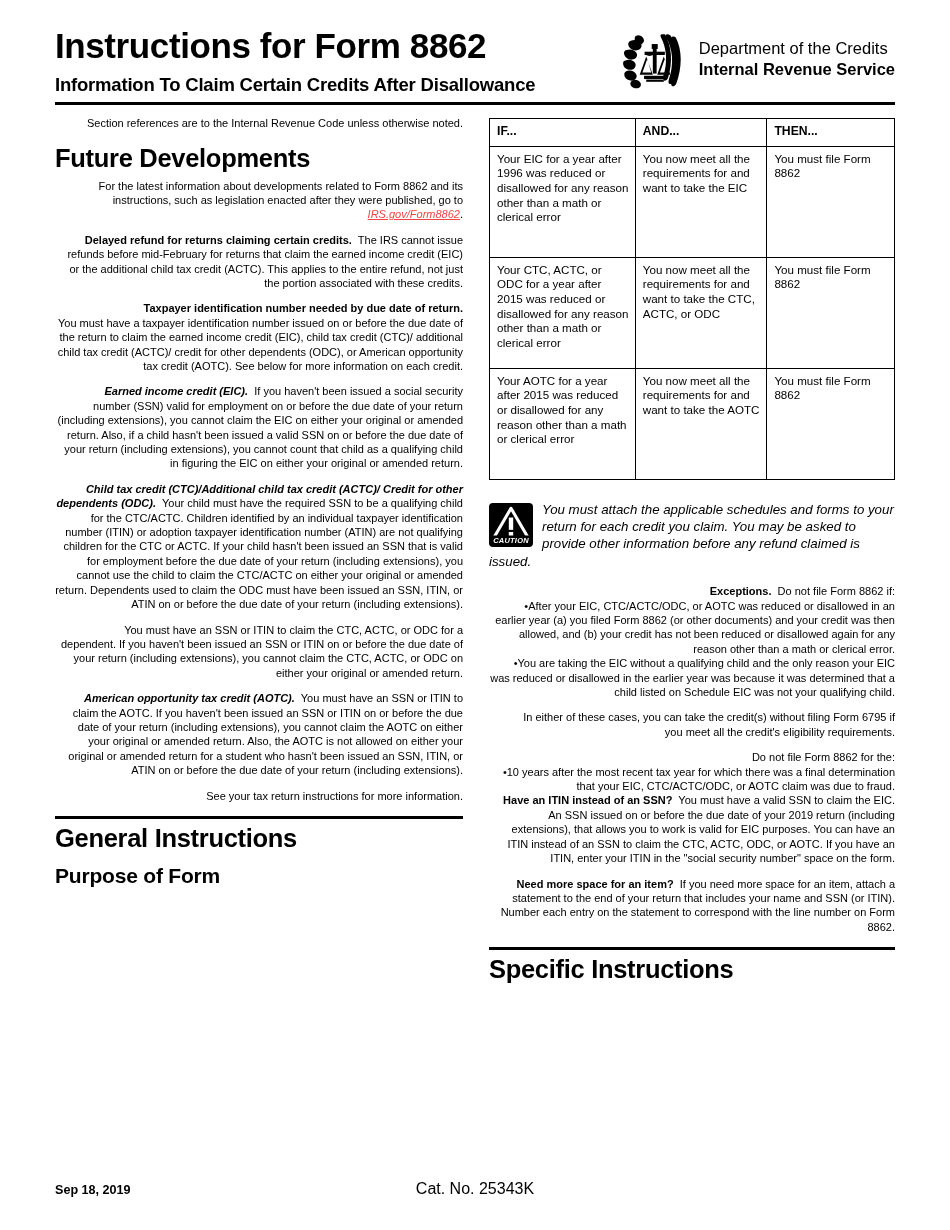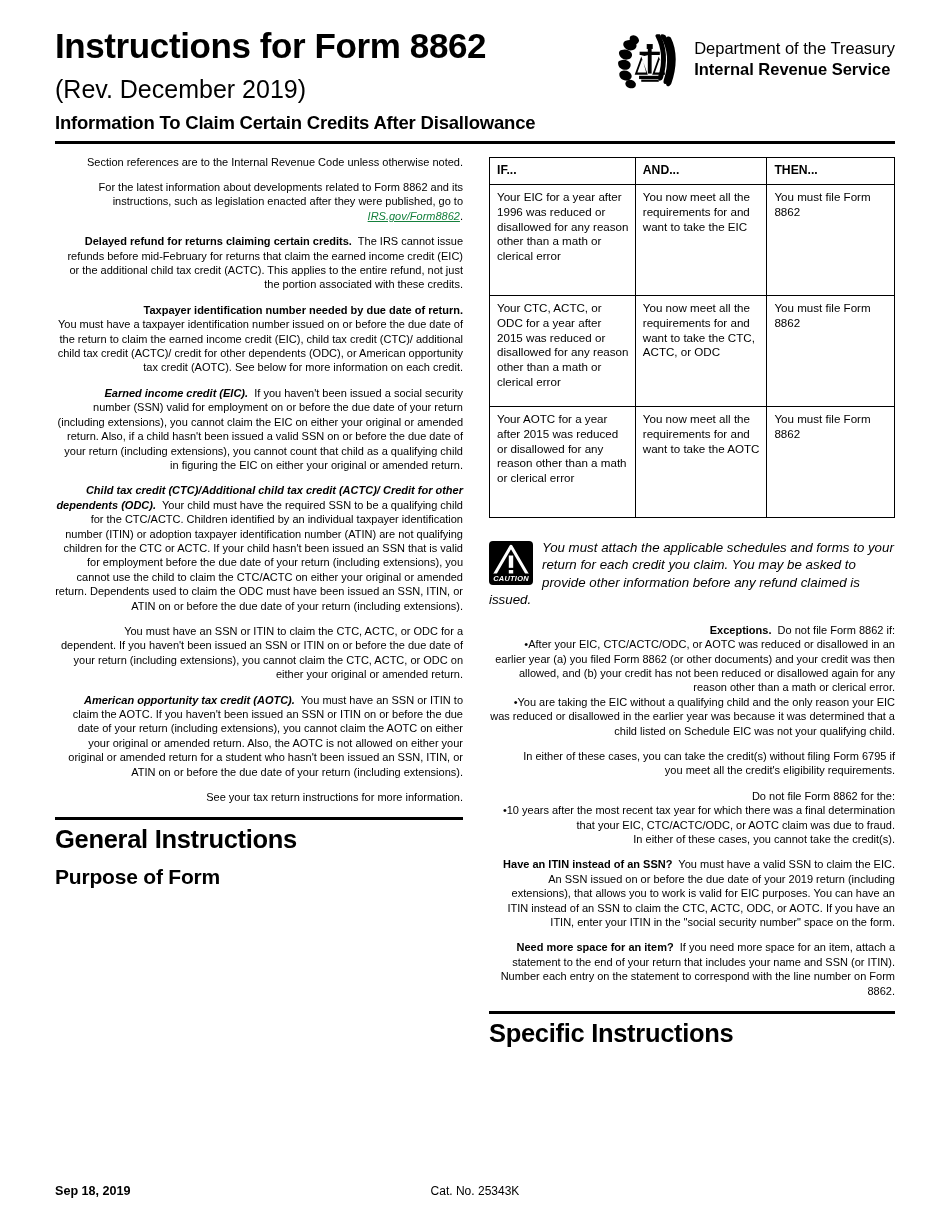--- a/index.html
+++ b/index.html
@@ -81,21 +81,21 @@
   }
   .col { width: 408px; }
   .col-right { width: 406px; }
 
   p, li { font-size: 11px; line-height: 1.31; margin: 0; text-align: right; }
   .body-p { margin-bottom: 11px; }
   .indent { text-indent: 21px; }
   b, strong { font-weight: bold; }
   .run-in { font-weight: bold; font-style: italic; }
   a.irs-link {
-    color: #15803d;
+    color: #ef4444;
     font-style: italic;
     text-decoration: underline;
   }
 
   h2.section-head {
     font-size: 25.5px;
     font-weight: bold;
     letter-spacing: -0.3px;
     margin: 14px 0 7px 0;
     line-height: 1.1;
@@ -182,35 +182,34 @@
     bottom: 32px;
     display: flex;
     align-items: baseline;
   }
   .footer-date {
     font-size: 12.6px;
     font-weight: bold;
     width: 33%;
   }
   .footer-cat {
-    font-size: 12px;
+    font-size: 16px;
     width: 34%;
     text-align: center;
   }
   .footer-spacer { width: 33%; }
 </style>
 </head>
 <body>
 
 <div class="page">
 
   <div class="masthead">
     <div class="masthead-left">
       <h1 class="doc-title">Instructions for Form 8862</h1>
-      <div class="doc-rev">(Rev. December 2019)</div>
       <div class="doc-subtitle">Information To Claim Certain Credits After Disallowance</div>
     </div>
     <div class="masthead-right">
       <svg class="irs-seal" viewBox="0 0 120 106" aria-hidden="true">
         <g fill="#000">
 
           <path d="M88 6c7 10 11 24 12 38 1 14-1 30-5 44-1 4-4 7-7 7-3 0-4-3-3-7 5-14 7-29 6-43-1-13-5-26-11-35-2-3-1-6 2-6 2 0 4 1 6 2z"></path>
           <path d="M98 10c6 11 9 26 9 40 0 15-3 31-8 44-2 4-5 6-7 5-3-1-3-4-2-8 5-13 8-28 8-42 0-13-3-26-8-36-1-3 0-5 3-5 2 0 4 1 5 2z"></path>
           <path d="M78 4c6 10 10 23 11 37 1 14-1 29-5 42-1 4-4 6-7 6-2-1-3-4-2-8 4-12 6-26 5-39-1-12-4-23-9-32-2-3-1-6 2-6 2 0 4 0 5 0z"></path>
 
@@ -228,34 +227,35 @@
           <path d="M43 44 L57 44 L50 42 Z"></path>
           <path d="M44 45 L32 78 L56 78 Z M46 49 L37 74 L53 74 Z" fill-rule="evenodd"></path>
 
           <path d="M76 45 L64 78 L88 78 Z M78 49 L69 74 L85 74 Z" fill-rule="evenodd"></path>
 
           <path d="M40 80h40v6H40z"></path>
           <path d="M44 87h32v4H44z"></path>
         </g>
       </svg>
       <div class="agency-lines">
-        <div class="agency-dept">Department of the Treasury</div>
+        <div class="agency-dept">Department of the Credits</div>
         <div class="agency-irs">Internal Revenue Service</div>
       </div>
     </div>
   </div>
 
   <hr class="rule-heavy">
 
   <div class="columns">
 
     <div class="col">
 
       <p class="body-p">Section references are to the Internal Revenue Code unless otherwise noted.</p>
 
+      <h2 class="section-head first">Future Developments</h2>
       <p class="body-p"><span>For the latest information about developments related to Form 8862 and its instructions, such as legislation enacted after they were published, go to </span><a class="irs-link" href="#">IRS.gov/Form8862</a><span>.</span></p>
 
 
       <p class="body-p"><b>Delayed refund for returns claiming certain credits.</b>&nbsp; <span>The IRS cannot issue refunds before mid-February for returns that claim the earned income credit (EIC) or the additional child tax credit (ACTC). This applies to the entire refund, not just the portion associated with these credits.</span></p>
 
       <p class="body-p"><b>Taxpayer identification number needed by due date of return.</b><br><span>You must have a taxpayer identification number issued on or before the due date of the return to claim the earned income credit (EIC), child tax credit (CTC)/ additional child tax credit (ACTC)/ credit for other dependents (ODC), or American opportunity tax credit (AOTC). See below for more information on each credit.</span></p>
 
       <p class="body-p indent"><span class="run-in">Earned income credit (EIC).</span>&nbsp; <span>If you haven't been issued a social security number (SSN) valid for employment on or before the due date of your return (including extensions), you cannot claim the EIC on either your original or amended return. Also, if a child hasn't been issued a valid SSN on or before the due date of your return (including extensions), you cannot count that child as a qualifying child in figuring the EIC on either your original or amended return.</span></p>
 
       <p class="body-p indent"><span class="run-in">Child tax credit (CTC)/Additional child tax credit (ACTC)/ Credit for other dependents (ODC).</span>&nbsp; <span>Your child must have the required SSN to be a qualifying child for the CTC/ACTC. Children identified by an individual taxpayer identification number (ITIN) or adoption taxpayer identification number (ATIN) are not qualifying children for the CTC or ACTC. If your child hasn't been issued an SSN that is valid for employment before the due date of your return (including extensions), you cannot use the child to claim the CTC/ACTC on either your original or amended return. Dependents used to claim the ODC must have been issued an SSN, ITIN, or ATIN on or before the due date of your return (including extensions).</span></p>
@@ -326,21 +326,20 @@
       </ul>
 
       <p class="body-p indent" style="margin-top:11px">In either of these cases, you can take the credit(s) without filing Form 6795 if you meet all the credit's eligibility requirements.</p>
 
       <p class="body-p indent">Do not file Form 8862 for the:</p>
 
       <ul class="b-list" style="margin-top:-11px">
         <li><span class="bullet">•</span><span>10 years after the most recent tax year for which there was a final determination that your EIC, CTC/ACTC/ODC, or AOTC claim was due to fraud.</span></li>
       </ul>
 
-      <p class="body-p">In either of these cases, you cannot take the credit(s).</p>
 
       <p class="body-p"><b>Have an ITIN instead of an SSN?</b>&nbsp; <span>You must have a valid SSN to claim the EIC. An SSN issued on or before the due date of your 2019 return (including extensions), that allows you to work is valid for EIC purposes. You can have an ITIN instead of an SSN to claim the CTC, ACTC, ODC, or AOTC. If you have an ITIN, enter your ITIN in the "social security number" space on the form.</span></p>
 
       <p class="body-p"><b>Need more space for an item?</b>&nbsp; <span>If you need more space for an item, attach a statement to the end of your return that includes your name and SSN (or ITIN). Number each entry on the statement to correspond with the line number on Form 8862.</span></p>
 
       <hr class="rule-section">
       <h2 class="section-head" style="margin-top:4px">Specific Instructions</h2>
 
     </div>
   </div>

